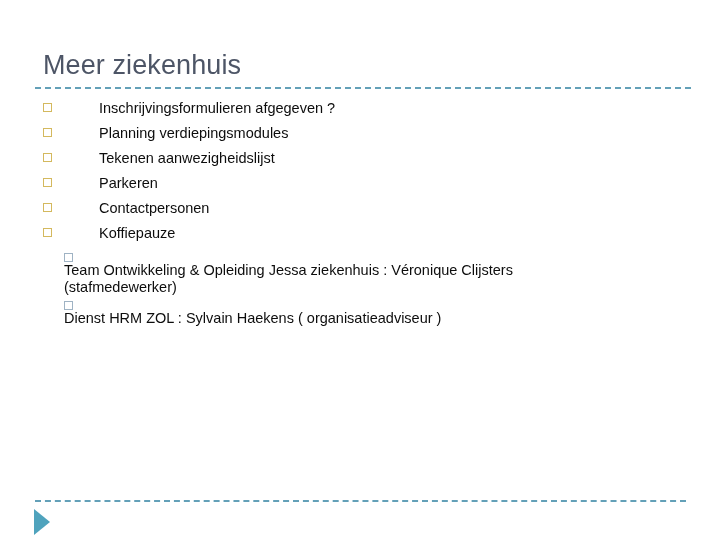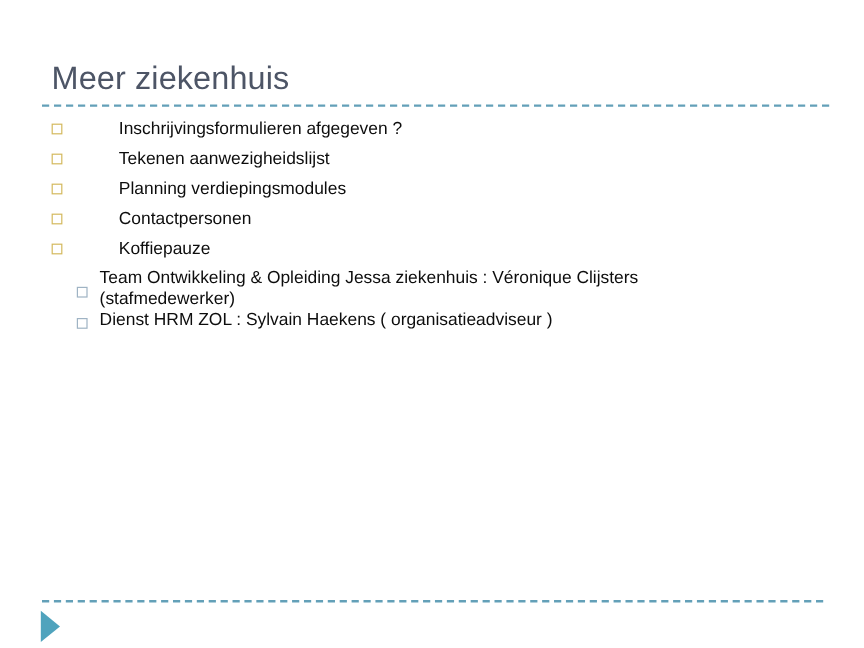--- a/index.html
+++ b/index.html
@@ -102,22 +102,23 @@
 
   
   .sub-list {
     margin-left: 21px;
     margin-top: 0px;
   }
 
   .sub-row {
     position: relative;
     display: flex;
-    align-items: center;
+    align-items: flex-start;
     margin-bottom: 1px;
+    flex-direction: column;
   }
 
   .sub-mark {
     flex: 0 0 auto;
     width: 9px;
     height: 9px;
     margin-top: 4px;
     margin-right: 10px;
     box-sizing: border-box;
     border: 1.6px solid #9fb3c4;
@@ -143,28 +144,32 @@
 
   <div class="bullet-list">
 
     <div class="bullet-row">
       <span class="bullet-mark"></span>
       <span class="bullet-text">Inschrijvingsformulieren afgegeven ?</span>
     </div>
 
     <div class="bullet-row">
       <span class="bullet-mark"></span>
+      <span class="bullet-text">Planning verdiepingsmodules</span>
+    </div>
+
+    <div class="bullet-row">
+      <span class="bullet-mark"></span>
       <span class="bullet-text">Tekenen aanwezigheidslijst</span>
     </div>
 
     <div class="bullet-row">
       <span class="bullet-mark"></span>
-      <span class="bullet-text">Planning verdiepingsmodules</span>
+      <span class="bullet-text">Parkeren</span>
     </div>
-
 
     <div class="bullet-row">
       <span class="bullet-mark"></span>
       <span class="bullet-text">Contactpersonen</span>
     </div>
 
     <div class="bullet-row">
       <span class="bullet-mark"></span>
       <span class="bullet-text">Koffiepauze</span>
     </div>

